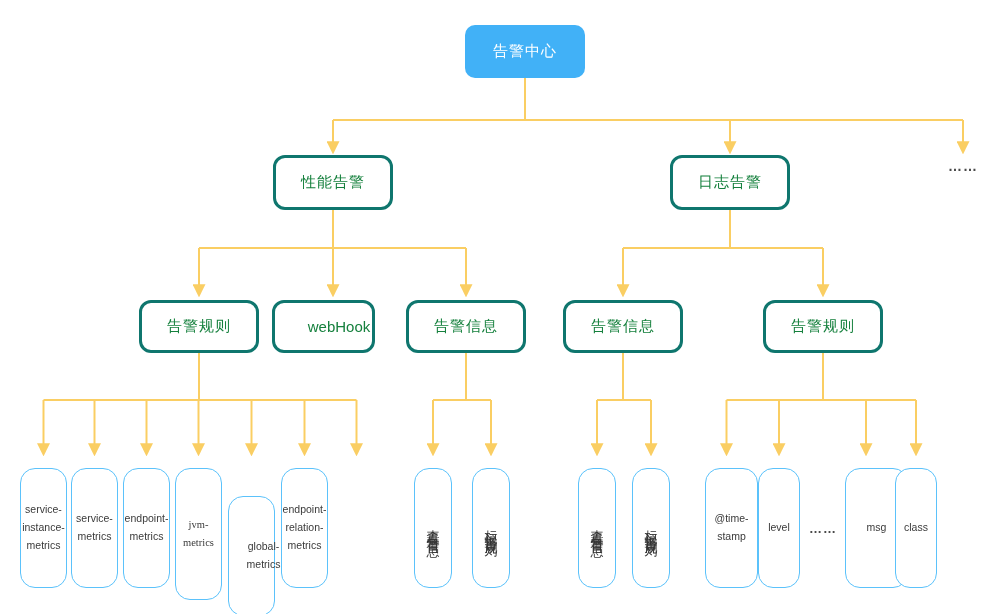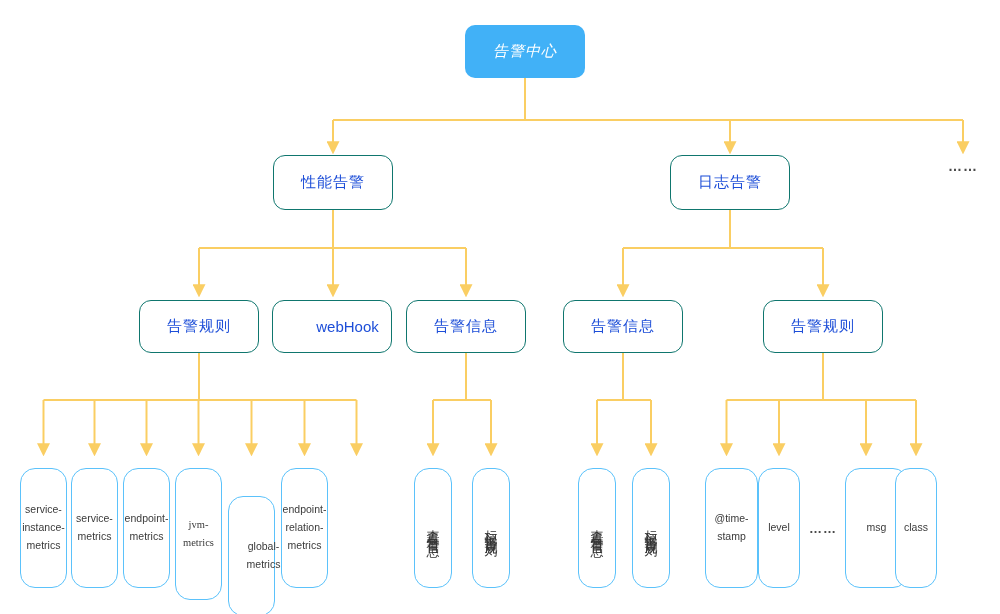--- a/index.html
+++ b/index.html
@@ -5,29 +5,28 @@
   html,body{margin:0;padding:0;}
   body{
     width:1000px;height:614px;background:#ffffff;
     font-family:"Liberation Sans","DejaVu Sans",sans-serif;
     overflow:hidden;
   }
   .canvas{position:relative;width:1000px;height:614px;background:#ffffff;}
   svg.wires{position:absolute;left:0;top:0;width:1000px;height:614px;}
   .node{
     position:absolute;box-sizing:border-box;
-    background:#ffffff;border:1px solid #0f766e;border-radius:12px;
+    background:#ffffff;border:3px solid #0f766e;border-radius:12px;
     display:flex;align-items:center;justify-content:center;
-    color:#1d4ed8;font-size:15px;font-weight:500;
+    color:#15803d;font-size:15px;font-weight:500;
     letter-spacing:1px;white-space:nowrap;
   }
   .node.root{
     background:#41b1f7;border:none;color:#ffffff;border-radius:10px;
     font-weight:500;
-    font-style:italic;
   }
   .leaf{
     position:absolute;box-sizing:border-box;
     background:#ffffff;border:1px solid #5bc2fb;border-radius:15px;
     display:flex;align-items:center;justify-content:center;
     color:#3a3a3a;font-size:10.5px;line-height:1.7;
     text-align:center;padding:4px 1px;white-space:normal;
     word-break:normal;overflow-wrap:break-word;
   }
   .leaf.vtext{
@@ -97,21 +96,21 @@
     </g>
   </svg>
 
   <div class="node root" style="left:465px;top:25px;width:120px;height:53px;">告警中心</div>
 
   <div class="node" style="left:273px;top:155px;width:120px;height:55px;">性能告警</div>
   <div class="node" style="left:670px;top:155px;width:120px;height:55px;">日志告警</div>
   <div class="ellipsis" style="left:938px;top:158px;width:50px;font-size:14px;">……</div>
 
   <div class="node" style="left:139px;top:300px;width:120px;height:53px;">告警规则</div>
-  <div class="node" style="left:272px;top:300px;width:120px;height:53px;letter-spacing:0;padding-left:31px;">webHook</div>
+  <div class="node" style="left:272px;top:300px;width:103px;height:53px;letter-spacing:0;padding-left:31px;">webHook</div>
   <div class="node" style="left:406px;top:300px;width:120px;height:53px;">告警信息</div>
 
   <div class="node" style="left:563px;top:300px;width:120px;height:53px;">告警信息</div>
   <div class="node" style="left:763px;top:300px;width:120px;height:53px;">告警规则</div>
 
   <div class="leaf" style="left:20px;top:468px;width:47px;height:120px;">service-instance-metrics</div>
   <div class="leaf" style="left:71px;top:468px;width:47px;height:120px;">service-metrics</div>
   <div class="leaf" style="left:123px;top:468px;width:47px;height:120px;">endpoint-metrics</div>
   <div class="leaf" style="left:175px;top:468px;width:47px;height:132px;font-family:Liberation Serif, serif;">jvm-metrics</div>
   <div class="leaf" style="left:228px;top:496px;width:47px;height:120px;padding-left:25px;">global-metrics</div>

